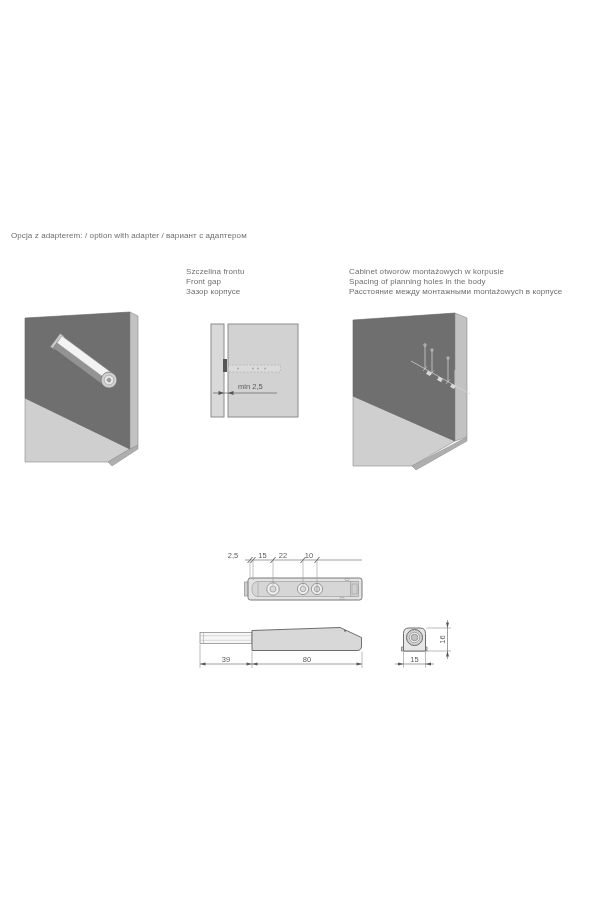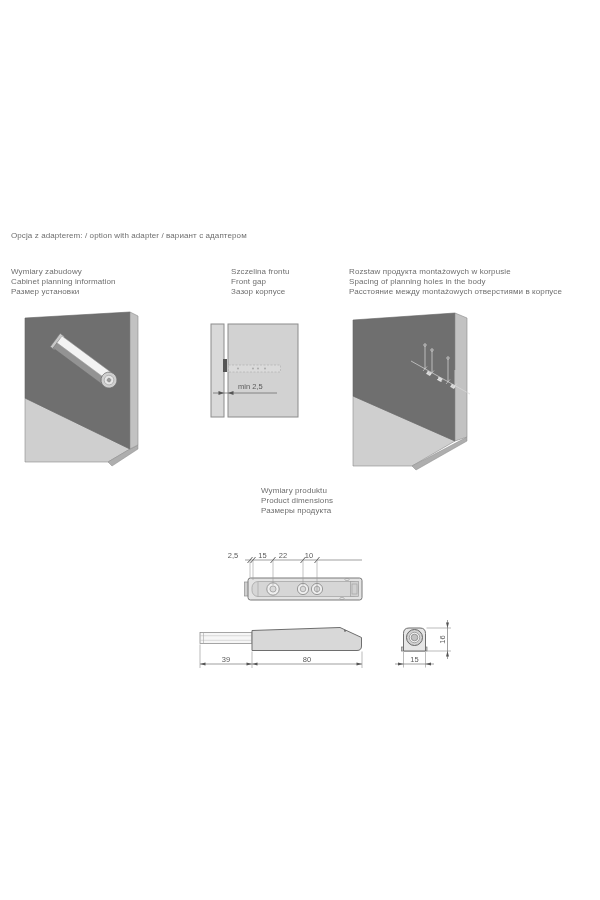--- a/index.html
+++ b/index.html
@@ -13,34 +13,29 @@
   .dimtxt{font-size:7.5px;}
   .tinytxt{font-size:3.8px;fill:#6a6a6a;}
 </style>
 </head>
 <body>
 
 <div class="page">
 
   <div class="txt" style="left:11px;top:231px;">Opcja z adapterem: / option with adapter / вариант с адаптером</div>
 
-  <div class="txt" style="left:11px;top:267px;">
-    <div>Wymiary zabudowy</div>
-    <div>Cabinet planning information</div>
-    <div>Размер установки</div>
-  </div>
-  <div class="txt" style="left:186px;top:267px;margin-left:45px;">
+  <div class="txt" style="left:186px;top:267px;">
     <div>Szczelina frontu</div>
     <div>Front gap</div>
     <div>Зазор корпусе</div>
   </div>
   <div class="txt" style="left:349px;top:267px;">
-    <div>Rozstaw продукта montażowych w korpusie</div>
+    <div>Cabinet otworów montażowych w korpusie</div>
     <div>Spacing of planning holes in the body</div>
-    <div>Расстояние между montażowych отверстиями в корпусе</div>
+    <div>Расстояние между монтажными montażowych в корпусе</div>
   </div>
 
   <svg class="diagram" style="left:20px;top:308px;" width="120" height="162" viewBox="0 0 120 162">
     <polygon points="5,90 110,141 88,154 5,154" fill="#cfcfcf" stroke="#8a8a8a" stroke-width="0.6"></polygon>
     <polygon points="88,154 110,141 118,137 118,141 92,158" fill="#aeaeae" stroke="#8a8a8a" stroke-width="0.5"></polygon>
     <polygon points="5,10 110,4 110,141 5,90" fill="#6f6f6f" stroke="#626262" stroke-width="0.6"></polygon>
     <polygon points="110,4 118,8 118,137 110,141" fill="#c2c2c2" stroke="#8a8a8a" stroke-width="0.6"></polygon>
     <g transform="translate(42,28) rotate(36.5)">
       <rect x="-3" y="-1" width="5" height="16.5" fill="#c9c9c9" stroke="#7d7d7d" stroke-width="0.5"></rect>
       <rect x="0" y="3.5" width="62" height="11.5" fill="#939393" stroke="#6a6a6a" stroke-width="0.5"></rect>
@@ -83,25 +78,20 @@
       <line x1="75" y1="61" x2="79" y2="56.5" stroke="#d8d8d8" stroke-width="0.6"></line>
       <line x1="82" y1="65" x2="86" y2="60.5" stroke="#d8d8d8" stroke-width="0.6"></line>
       <line x1="98" y1="74" x2="102" y2="69.5" stroke="#d8d8d8" stroke-width="0.6"></line>
       <line x1="105" y1="78" x2="109" y2="73.5" stroke="#d8d8d8" stroke-width="0.6"></line>
       <text class="tinytxt" transform="translate(78.5,63.5) rotate(29)" fill="#e0e0e0">10</text>
       <text class="tinytxt" transform="translate(89.5,69.5) rotate(29)" fill="#e0e0e0">22</text>
       <text class="tinytxt" transform="translate(102.5,76.5) rotate(29)" fill="#e0e0e0">10</text>
     </g>
   </svg>
 
-  <div class="txt" style="left:261px;top:486px;">
-    <div>Wymiary produktu</div>
-    <div>Product dimensions</div>
-    <div>Размеры продукта</div>
-  </div>
 
   <svg class="diagram" style="left:195px;top:540px;" width="270" height="135" viewBox="0 0 270 135">
 
     <g>
       <rect x="49.5" y="42" width="4" height="14" fill="#cfcfcf" stroke="#8f8f8f" stroke-width="0.7"></rect>
       <rect x="53" y="38" width="114" height="22" rx="2.5" fill="#e3e3e3" stroke="#7a7a7a" stroke-width="1"></rect>
       <rect x="57" y="41.5" width="106.5" height="15" rx="6" fill="#d6d6d6" stroke="#9f9f9f" stroke-width="0.7"></rect>
       <line x1="63" y1="42" x2="63" y2="56.5" stroke="#9f9f9f" stroke-width="0.6"></line>
       <rect x="155.5" y="41.5" width="8" height="15" fill="#d0d0d0" stroke="#9f9f9f" stroke-width="0.7"></rect>
       <rect x="157" y="44" width="5" height="10" fill="none" stroke="#9f9f9f" stroke-width="0.6"></rect>

